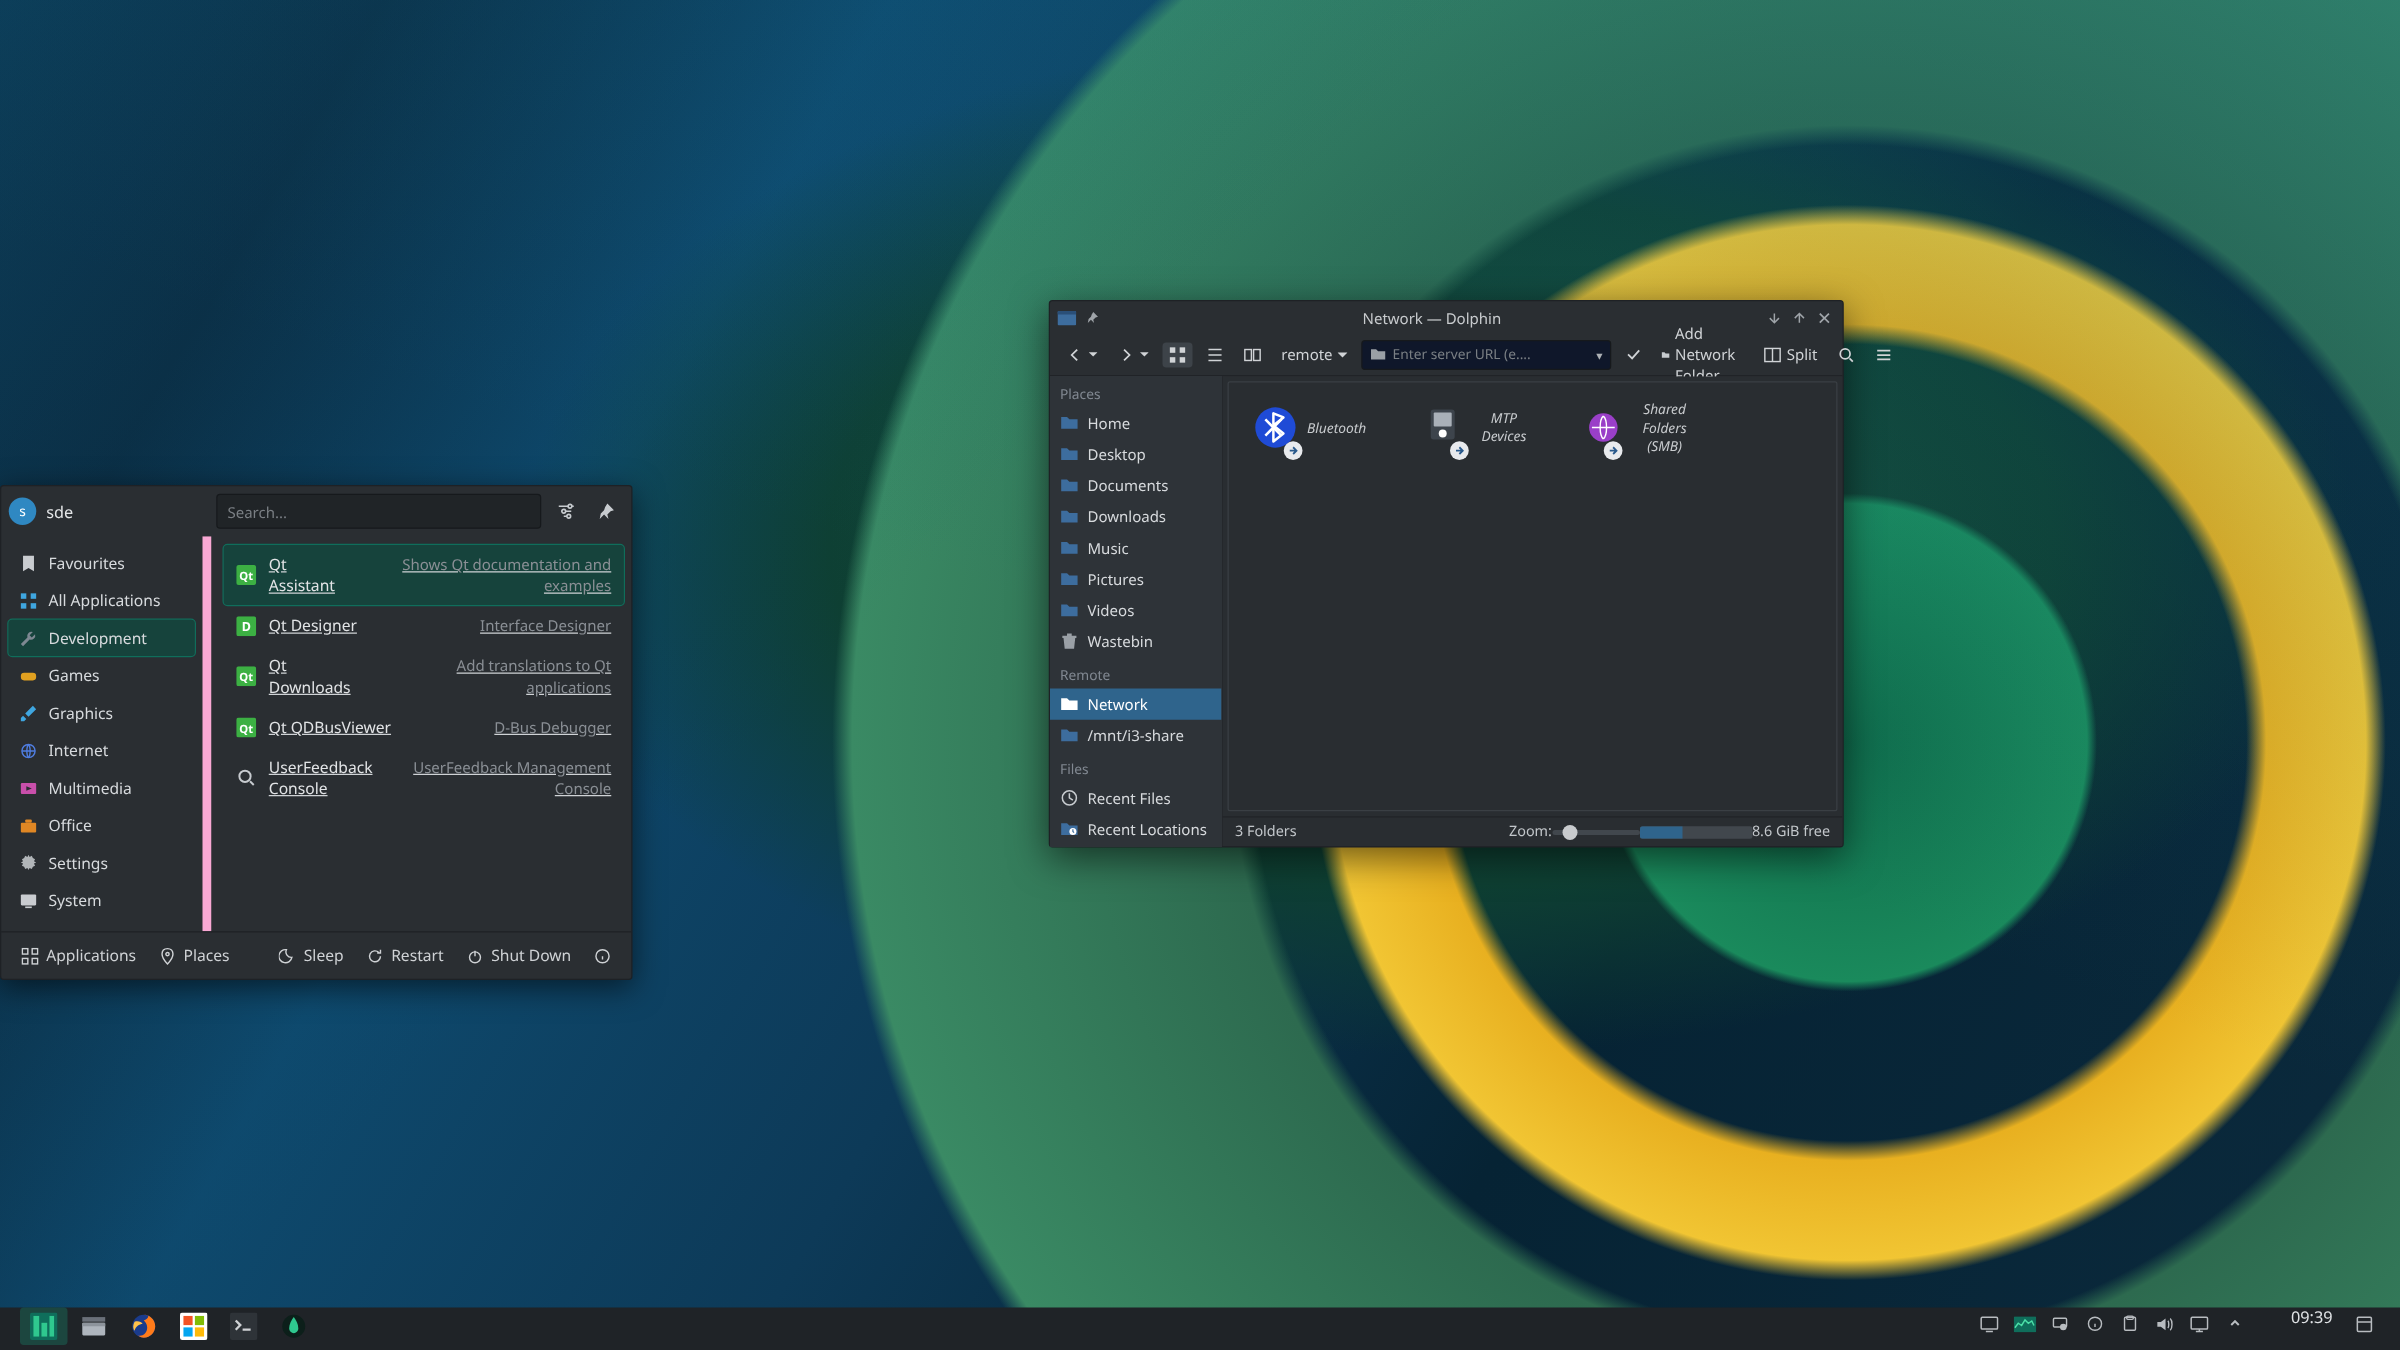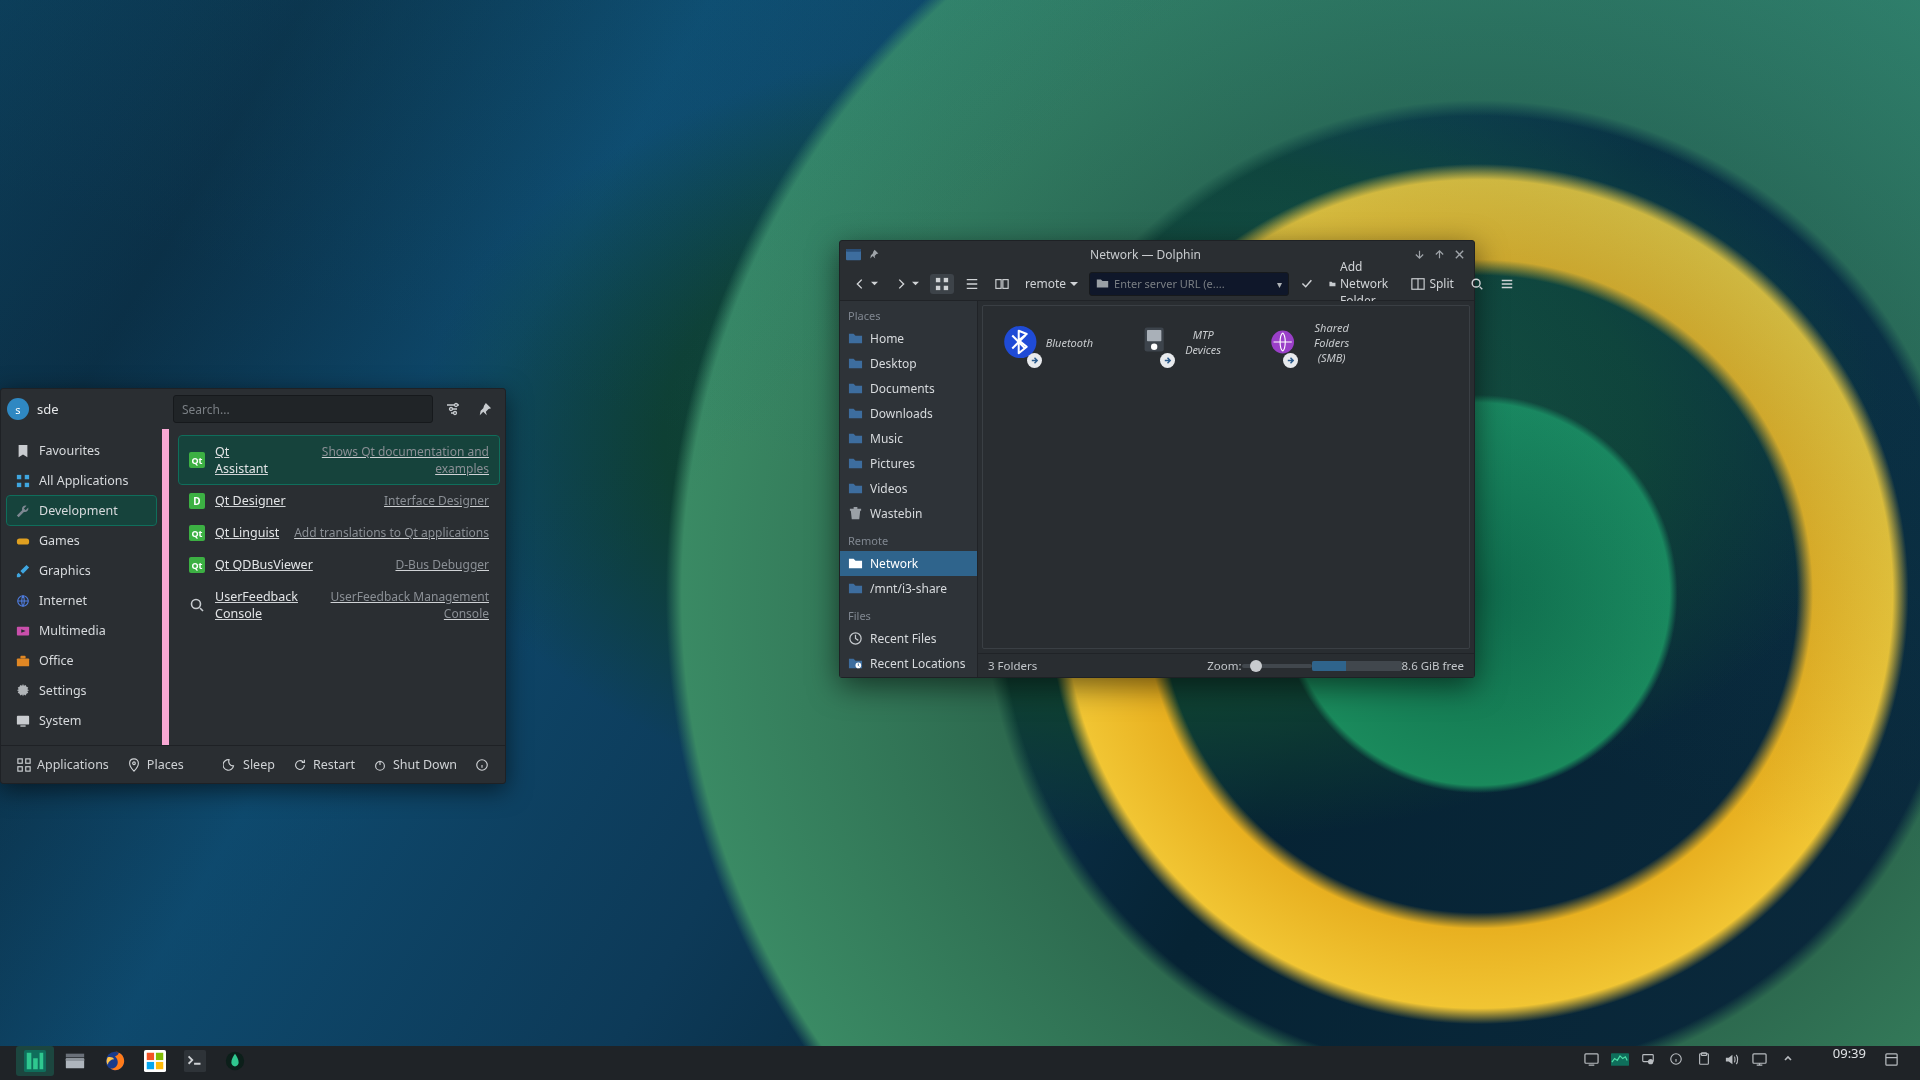--- a/index.html
+++ b/index.html
@@ -354,21 +354,21 @@
           <span class="app-name">Qt Designer</span>
           <span class="app-desc">Interface Designer</span>
         </div>
         <div class="app-item">
           <span class="app-icon">
             <svg width="16" height="16" viewBox="0 0 16 16">
               <rect width="16" height="16" rx="2" fill="#3cb043"></rect>
               <text x="8" y="12" text-anchor="middle" font-size="9" fill="#fff" font-weight="bold">Qt</text>
             </svg>
           </span>
-          <span class="app-name">Qt Linguist</span>
+          <span class="app-name">Qt Downloads</span>
           <span class="app-desc">Add translations to Qt applications</span>
         </div>
         <div class="app-item">
           <span class="app-icon">
             <svg width="16" height="16" viewBox="0 0 16 16">
               <rect width="16" height="16" rx="2" fill="#3cb043"></rect>
               <text x="8" y="12" text-anchor="middle" font-size="9" fill="#fff" font-weight="bold">Qt</text>
             </svg>
           </span>
           <span class="app-name">Qt QDBusViewer</span>

